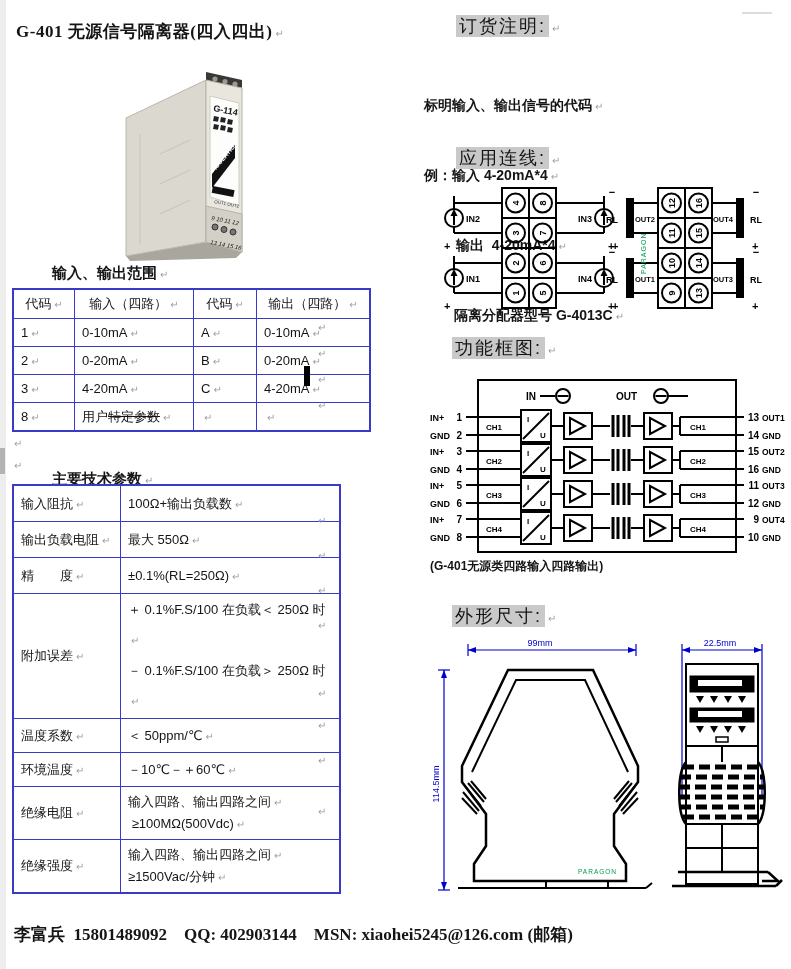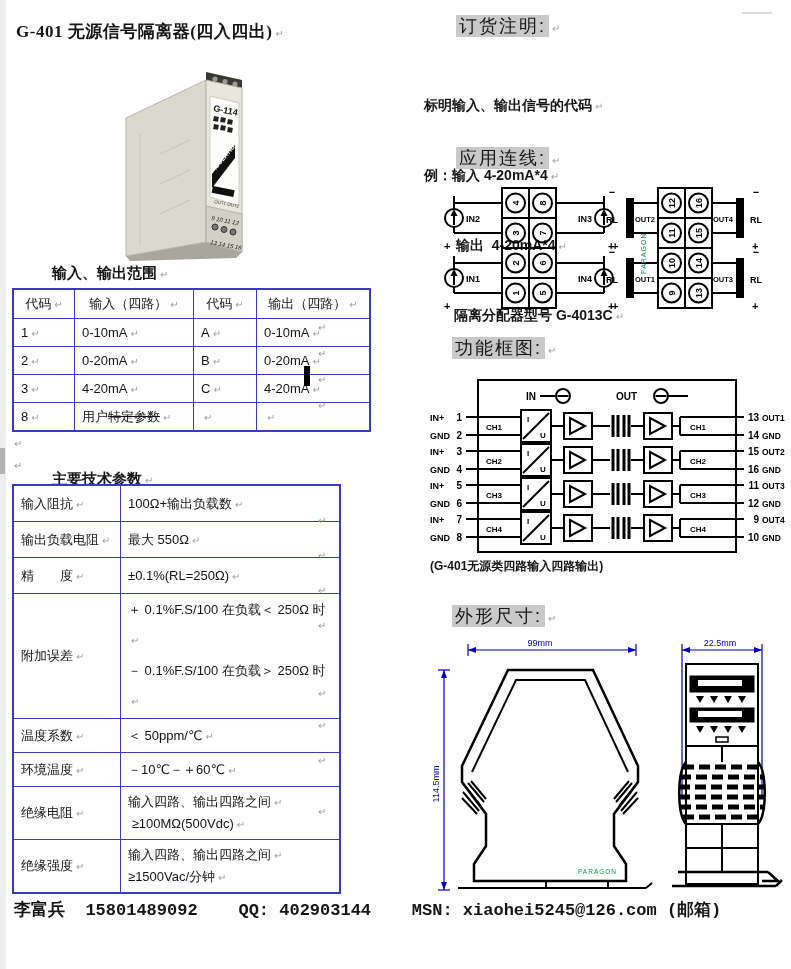--- a/index.html
+++ b/index.html
@@ -24,21 +24,21 @@
   td.pink{background:#fadcfa;}
   .strike{text-decoration:line-through;margin-top:44px;}
   table.tech{position:absolute;left:12px;top:484px;border:2px solid #3a3ac8;font-size:13px;}
   .r35 td{height:33px;} .r69 td{height:67px;} .r33 td{height:31px;} .r52 td{height:50px;}
   .dline{line-height:30px;} .dl2{line-height:21px;}
   .cursor-bar{position:absolute;left:304px;top:366px;width:6px;height:20px;background:#000;}
   .order-lines{position:absolute;left:424px;top:48px;font-size:14px;font-weight:bold;line-height:23px;white-space:pre;}
   .ol3{margin-left:32px;} .ol4{margin-left:30px;text-align:right;}
   .caption{position:absolute;left:430px;top:558px;width:360px;text-align:left;
            font-weight:bold;font-size:12px;}
-  .footer{position:absolute;left:14px;top:898px;font-family:Liberation Mono, monospace;
+  .footer{position:absolute;left:14px;top:923px;font-family:Liberation Serif, serif;
           font-weight:bold;font-size:17px;white-space:pre;}
   svg text{font-family:"Liberation Sans","DejaVu Sans",sans-serif;}
 </style>
 </head>
 <body>
 
 <div class="page">
   <div class="edge"></div>
   <div class="edge-tick"></div>
   <div class="top-dash"></div>

